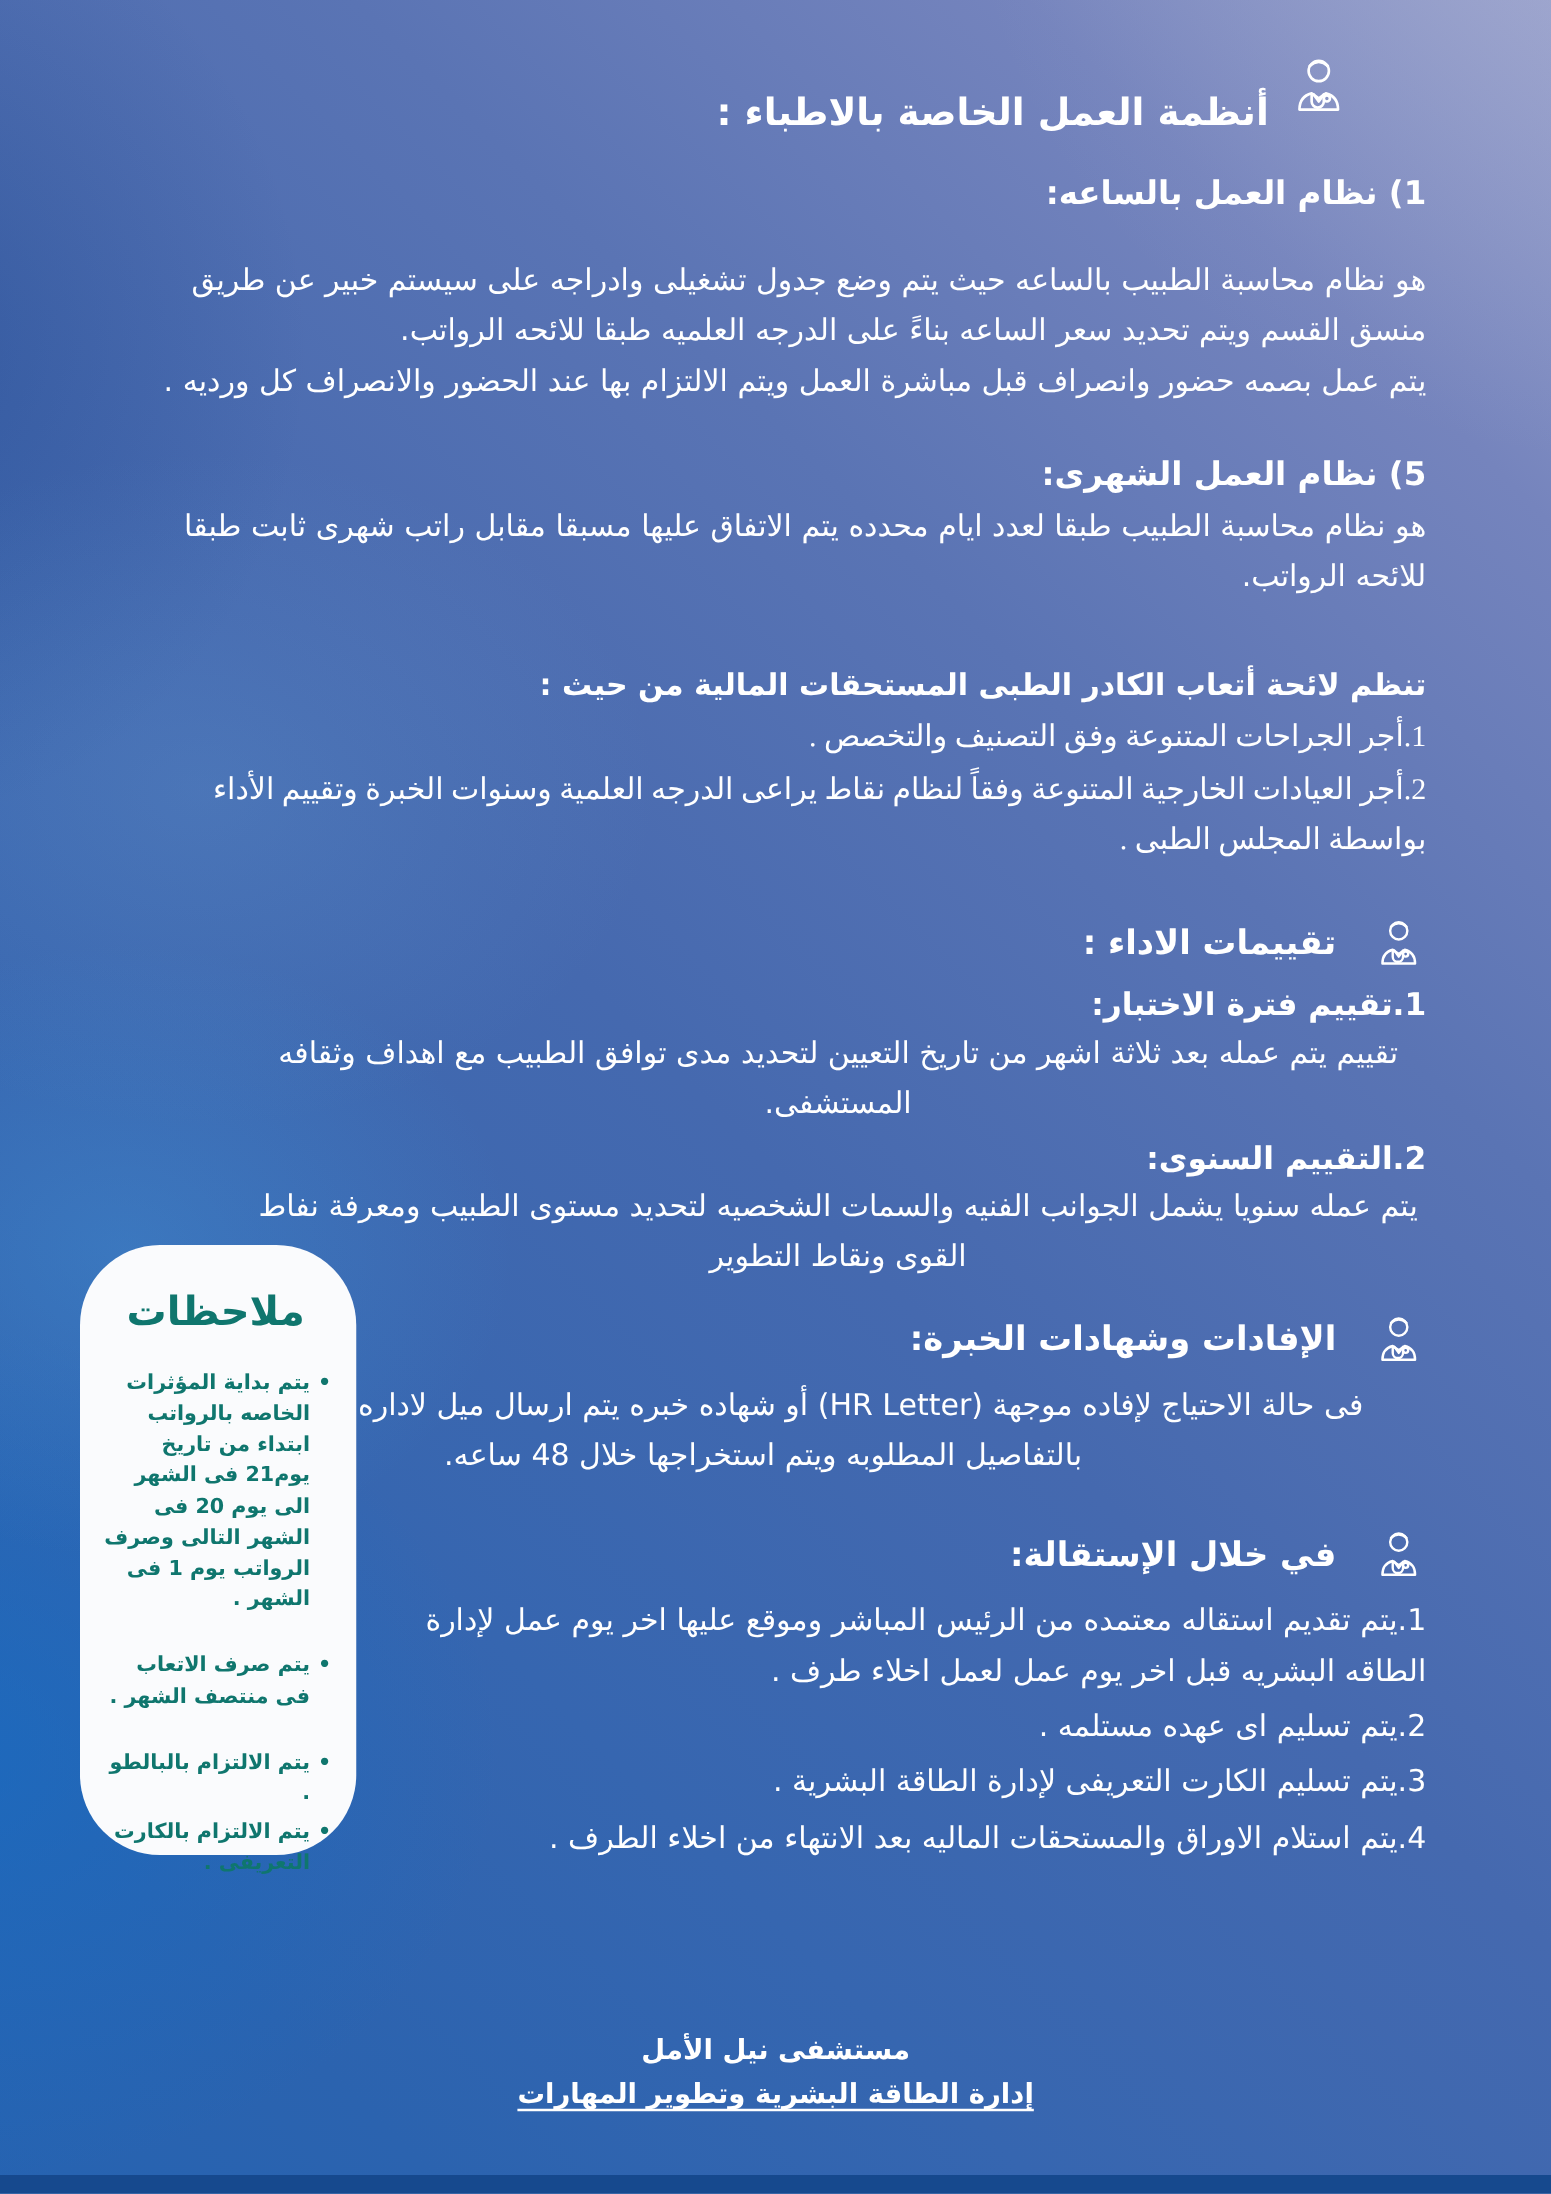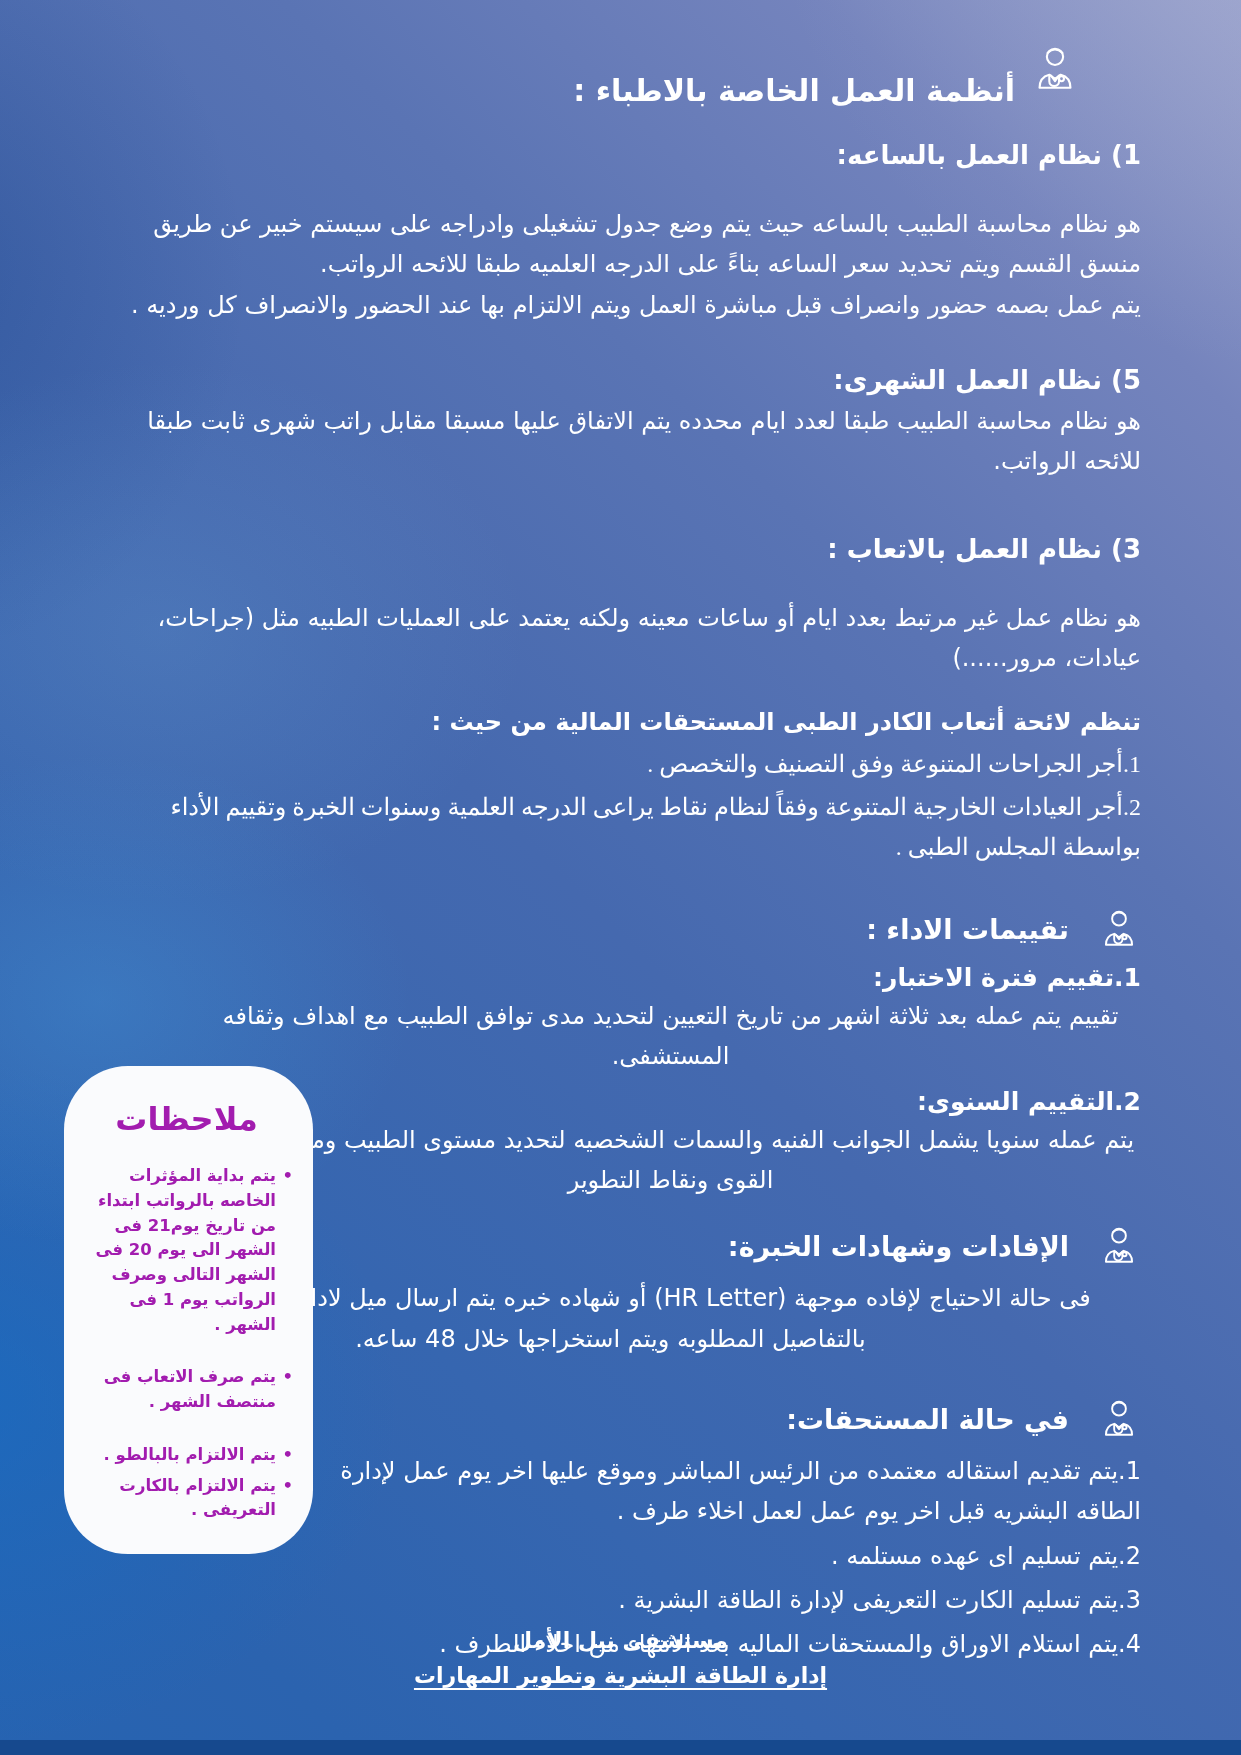--- a/index.html
+++ b/index.html
@@ -46,24 +46,24 @@
   .evals .sub{font-size:25px;font-weight:bold;text-align:right;margin-top:10px;margin-bottom:4px;}
   .evals .body-text{padding-left:100px;text-align:center;}
 
   .hrletter{margin-bottom:36px;}
   .hrletter .body-text{padding-left:20px;padding-right:40px;text-align:center;}
 
   .resign .items{padding-left:240px;}
   .resign .body-text{margin-bottom:4px;}
 
   .notes-box{
-    position:absolute;left:64px;top:1066px;width:249px;height:488px;
+    position:absolute;left:64px;top:996px;width:221px;height:488px;
     background:#fafbfd;border-radius:64px;box-sizing:border-box;
     padding:34px 20px 20px 16px;
-    color:#a21caf;
+    color:#0f766e;
   }
   .notes-box .notes-title{font-size:32px;font-weight:bold;text-align:center;margin-bottom:26px;}
   .notes-box ul{list-style:none;margin:0;padding:0;}
   .notes-box li{
     position:relative;padding-right:17px;margin-bottom:6px;
     font-size:16.5px;font-weight:bold;line-height:1.5;text-align:right;
   }
   .notes-box li::before{content:"•";position:absolute;right:0;top:0;}
   .notes-box li.gap{margin-bottom:28px;}
 
@@ -96,24 +96,20 @@
     <h2>1) نظام العمل بالساعه:</h2>
     <p class="body-text center-text">هو نظام محاسبة الطبيب بالساعه حيث يتم وضع جدول تشغيلى وادراجه على سيستم خبير عن طريق منسق القسم ويتم تحديد سعر الساعه بناءً على الدرجه العلميه طبقا للائحه الرواتب.</p>
     <p class="body-text">يتم عمل بصمه حضور وانصراف قبل مباشرة العمل ويتم الالتزام بها عند الحضور والانصراف كل ورديه .</p>
   </div>
 
   <div class="content sec sec-monthly">
     <h2>5) نظام العمل الشهرى:</h2>
     <p class="body-text">هو نظام محاسبة الطبيب طبقا لعدد ايام محدده يتم الاتفاق عليها مسبقا مقابل راتب شهرى ثابت طبقا للائحه الرواتب.</p>
   </div>
 
-  <div class="content sec sec-fee-system">
-    <h2>3) نظام العمل بالاتعاب :</h2>
-    <p class="body-text center-text">هو نظام عمل غير مرتبط بعدد ايام أو ساعات معينه ولكنه يعتمد على العمليات الطبيه مثل (جراحات، عيادات، مرور......)</p>
-  </div>
 
   <div class="content sec fees">
     <h3>تنظم لائحة أتعاب الكادر الطبى المستحقات المالية من حيث :</h3>
     <p class="body-text">1.أجر الجراحات المتنوعة وفق التصنيف والتخصص .</p>
     <p class="body-text">2.أجر العيادات الخارجية المتنوعة وفقاً لنظام نقاط يراعى الدرجه العلمية وسنوات الخبرة وتقييم الأداء بواسطة المجلس الطبى .</p>
   </div>
 
   <div class="content sec evals">
     <div class="icon-heading">
       <span class="doc-icon">
@@ -156,21 +152,21 @@
       <span class="doc-icon">
         <svg width="44" height="48" viewBox="0 0 64 64" fill="none" stroke="#ffffff" stroke-width="2.8" stroke-linecap="round" stroke-linejoin="round">
           <circle cx="32" cy="17" r="10"></circle>
           <path d="M23 12 q9 -8 18 0"></path>
           <path d="M13 55 q0 -13 12 -16 l7 5 7 -5 q12 3 12 16 z"></path>
           <path d="M27 40 l5 7 5 -7"></path>
           <path d="M25 41 v6 a6 6 0 0 0 12 0 v-2"></path>
           <circle cx="40" cy="44" r="3"></circle>
         </svg>
       </span>
-      <h2>في حالة المستحقات:</h2>
+      <h2>في خلال الإستقالة:</h2>
     </div>
     <div class="items">
       <p class="body-text">1.يتم تقديم استقاله معتمده من الرئيس المباشر وموقع عليها اخر يوم عمل لإدارة الطاقه البشريه قبل اخر يوم عمل لعمل اخلاء طرف .</p>
       <p class="body-text">2.يتم تسليم اى عهده مستلمه .</p>
       <p class="body-text">3.يتم تسليم الكارت التعريفى لإدارة الطاقة البشرية .</p>
       <p class="body-text">4.يتم استلام الاوراق والمستحقات الماليه بعد الانتهاء من اخلاء الطرف .</p>
     </div>
   </div>
 
   <aside class="notes-box">

